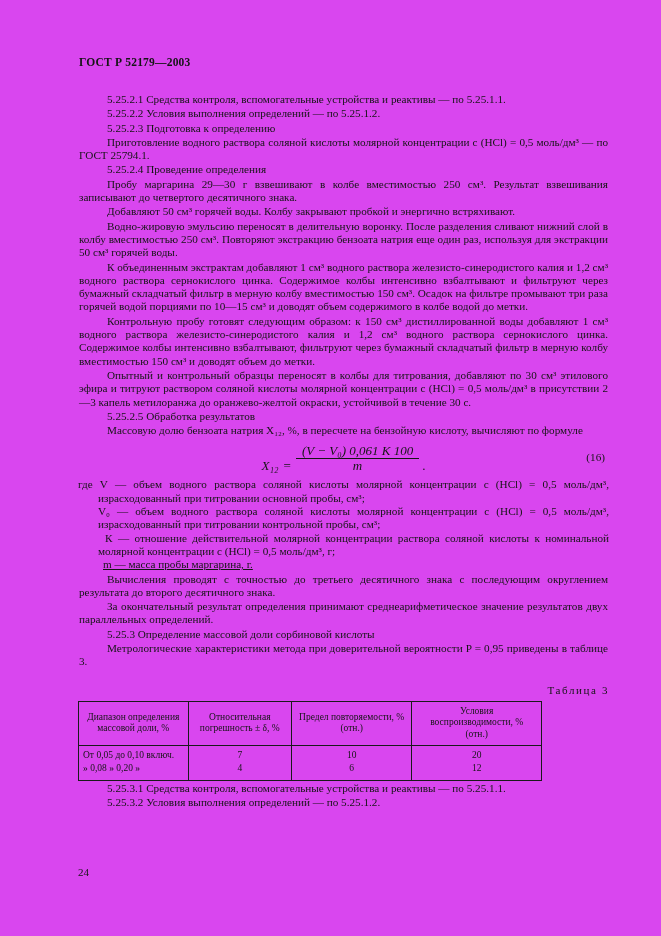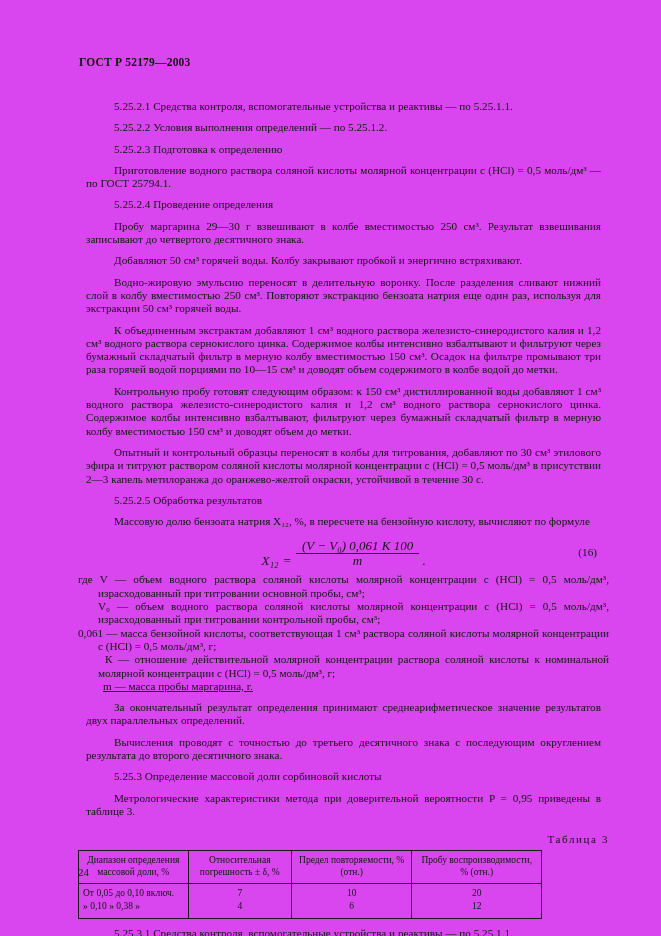--- a/index.html
+++ b/index.html
@@ -22,40 +22,40 @@
   }
   .content {
     position: absolute;
     top: 92px;
     left: 78px;
     width: 531px;
     font-size: 11.2px;
     line-height: 13.3px;
     text-align: justify;
   }
-  p.para { margin: 8px; text-indent: 28px; }
+  p.para { margin: 1px; text-indent: 28px; }
   .formula-row {
     position: relative;
     margin: 4px 0 3px;
     min-height: 34px;
     display: flex;
     align-items: center;
     justify-content: center;
     text-indent: 0;
   }
   .formula-body { display: inline-flex; align-items: flex-end; font-size: 13px; }
   .f-lhs, .f-den, .f-num { font-style: italic; }
   .f-eq { margin: 0 5px; }
   .frac { display: inline-flex; flex-direction: column; align-items: center; }
   .f-num { border-bottom: 1px solid #151515; padding: 0 6px 1px 6px; }
   .f-den { padding-top: 0px; }
   .f-period { margin-left: 3px; }
   .f-number {
     position: absolute;
-    right: 12px;
+    right: 4px;
     top: 50%;
     transform: translateY(-50%);
   }
   p.def { margin: 0; padding-left: 20px; }
   .def-0 { text-indent: -20px; }
   .def-1 { text-indent: 0px; }
   .def-2 { text-indent: -20px; }
   .def-3 { text-indent: 7px; }
   .def-4 { text-indent: 5px; text-decoration: underline; }
   .table-label {
@@ -127,49 +127,48 @@
           <span class="f-num">(V − V₀) 0,061 К 100</span>
           <span class="f-den">m</span>
         </span>
         <span class="f-period">.</span>
       </span>
       <span class="f-number">(16)</span>
     </div>
 
     <p class="def def-0">где V — объем водного раствора соляной кислоты молярной концентрации с (HCl) = 0,5 моль/дм³, израсходованный при титровании основной пробы, см³;</p>
     <p class="def def-1">V₀ — объем водного раствора соляной кислоты молярной концентрации с (HCl) = 0,5 моль/дм³, израсходованный при титровании контрольной пробы, см³;</p>
-    <p class="def def-2">0,061 — масса бензойной кислоты, соответствующая 1 см³ раствора соляной кислоты молярной концентрации с (HCl) = 0,5 моль/дм³, г;</p>
     <p class="def def-3">К — отношение действительной молярной концентрации раствора соляной кислоты к номинальной молярной концентрации с (HCl) = 0,5 моль/дм³, г;</p>
     <p class="def def-4">m — масса пробы маргарина, г.</p>
 
+    <p class="para">Вычисления проводят с точностью до третьего десятичного знака с последующим округлением результата до второго десятичного знака.</p>
     <p class="para">За окончательный результат определения принимают среднеарифметическое значение результатов двух параллельных определений.</p>
-    <p class="para">Вычисления проводят с точностью до третьего десятичного знака с последующим округлением результата до второго десятичного знака.</p>
     <p class="para">5.25.3 Определение массовой доли сорбиновой кислоты</p>
     <p class="para">Метрологические характеристики метода при доверительной вероятности P = 0,95 приведены в таблице 3.</p>
 
     <div class="table-label">Таблица 3</div>
 
     <table class="metrology">
       <thead>
         <tr>
           <th style="width:132px;">Диапазон определения массовой доли, %</th>
           <th style="width:113px;">Относительная погрешность ± δ, %</th>
           <th style="width:142px;">Предел повторяемости, % (отн.)</th>
-          <th style="width:143px;">Пробу воспроизводимости, % (отн.)</th>
+          <th style="width:143px;">Условия воспроизводимости, % (отн.)</th>
         </tr>
       </thead>
       <tbody>
         <tr>
           <td class="cell-range">От 0,05 до 0,10 включ.</td>
           <td>7</td>
           <td>10</td>
           <td>20</td>
         </tr>
         <tr>
-          <td class="cell-range">» 0,10 » 0,38 »</td>
+          <td class="cell-range">» 0,08 » 0,20 »</td>
           <td>4</td>
           <td>6</td>
           <td>12</td>
         </tr>
       </tbody>
     </table>
 
     <p class="para after-table">5.25.3.1 Средства контроля, вспомогательные устройства и реактивы — по 5.25.1.1.</p>
     <p class="para">5.25.3.2 Условия выполнения определений — по 5.25.1.2.</p>
 

